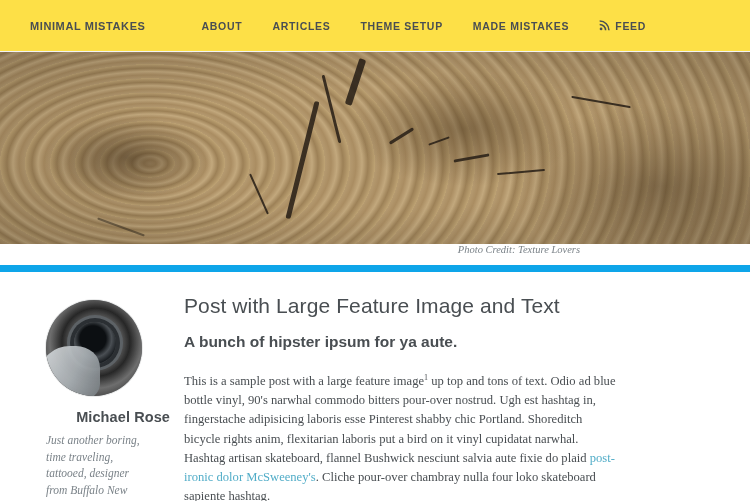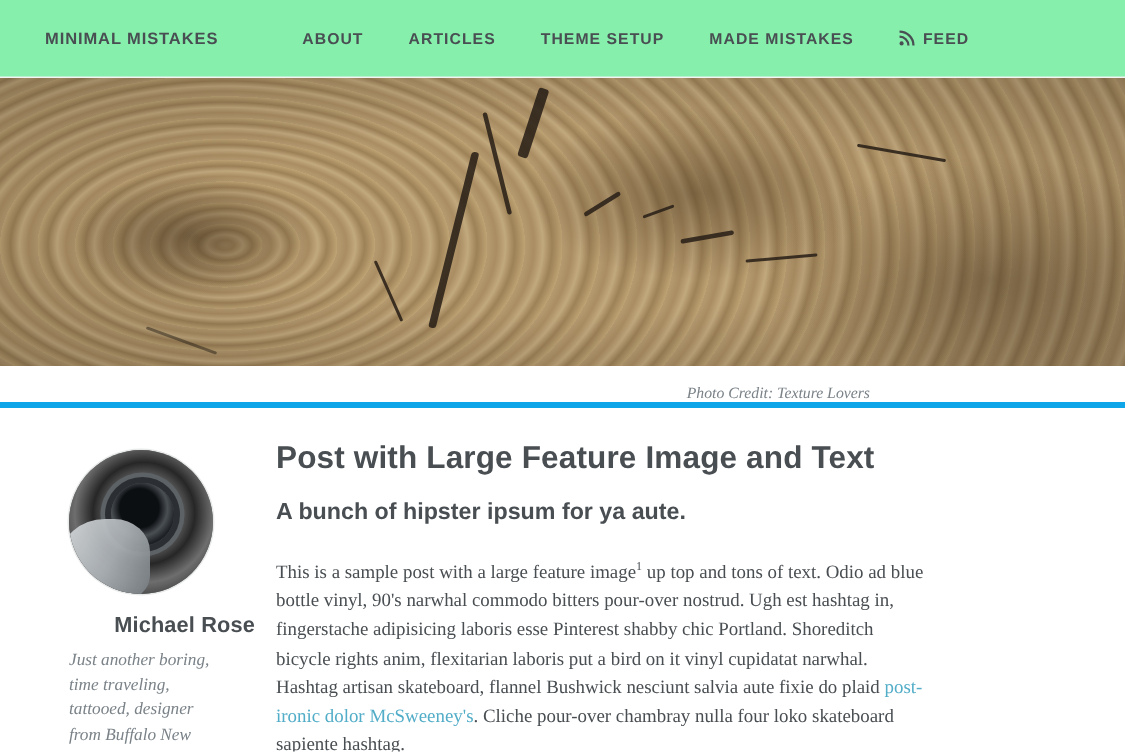--- a/index.html
+++ b/index.html
@@ -7,21 +7,21 @@
     margin: 0; padding: 0;
     width: 750px; height: 501px;
     overflow: hidden;
     background: #ffffff;
     font-family: "Liberation Sans", sans-serif;
   }
 
   
   .masthead {
     height: 52px;
-    background: #86efac;
+    background: #fde047;
     display: flex;
     align-items: center;
     border-bottom: 1px solid #f2f3f3;
   }
   .site-title {
     margin-left: 30px;
     font-size: 11px;
     letter-spacing: 0.6px;
     color: #494e52;
     font-weight: 700;
@@ -87,24 +87,24 @@
   .crack10{ left: 120px; top: 150px; width: 2px; height: 50px;  transform: rotate(-70deg); opacity:.5; }
   .hero-vignette {
     position: absolute; inset: 0;
     background: radial-gradient(ellipse at 50% 50%, rgba(0,0,0,0) 45%, rgba(0,0,0,0.18) 100%);
   }
 
   .credit-bar {
     height: 28px;
     background: #ffffff;
     display: flex;
-    align-items: flex-end;
+    align-items: flex-start;
     justify-content: flex-end;
     padding-right: 170px;
-    border-bottom: 4px solid #0ea5e9;
+    border-bottom: 7px solid #0ea5e9;
   }
   .credit-text {
     font-family: "Liberation Serif", serif;
     font-style: italic;
     font-size: 10.5px;
     color: #7a8288;
   }
 
   
   .page {
@@ -170,21 +170,21 @@
 
   
   .article {
     flex: 1;
     padding-right: 130px;
     padding-left: 14px;
   }
   .post-title {
     margin: 0;
     font-size: 21px;
-    font-weight: 700;
+    font-weight: 400;
     color: #494e52;
     letter-spacing: .1px;
   }
   .post-subtitle {
     margin: 15px 0 0 0;
     font-size: 15.5px;
     font-weight: 700;
     color: #494e52;
   }
   .post-body {

